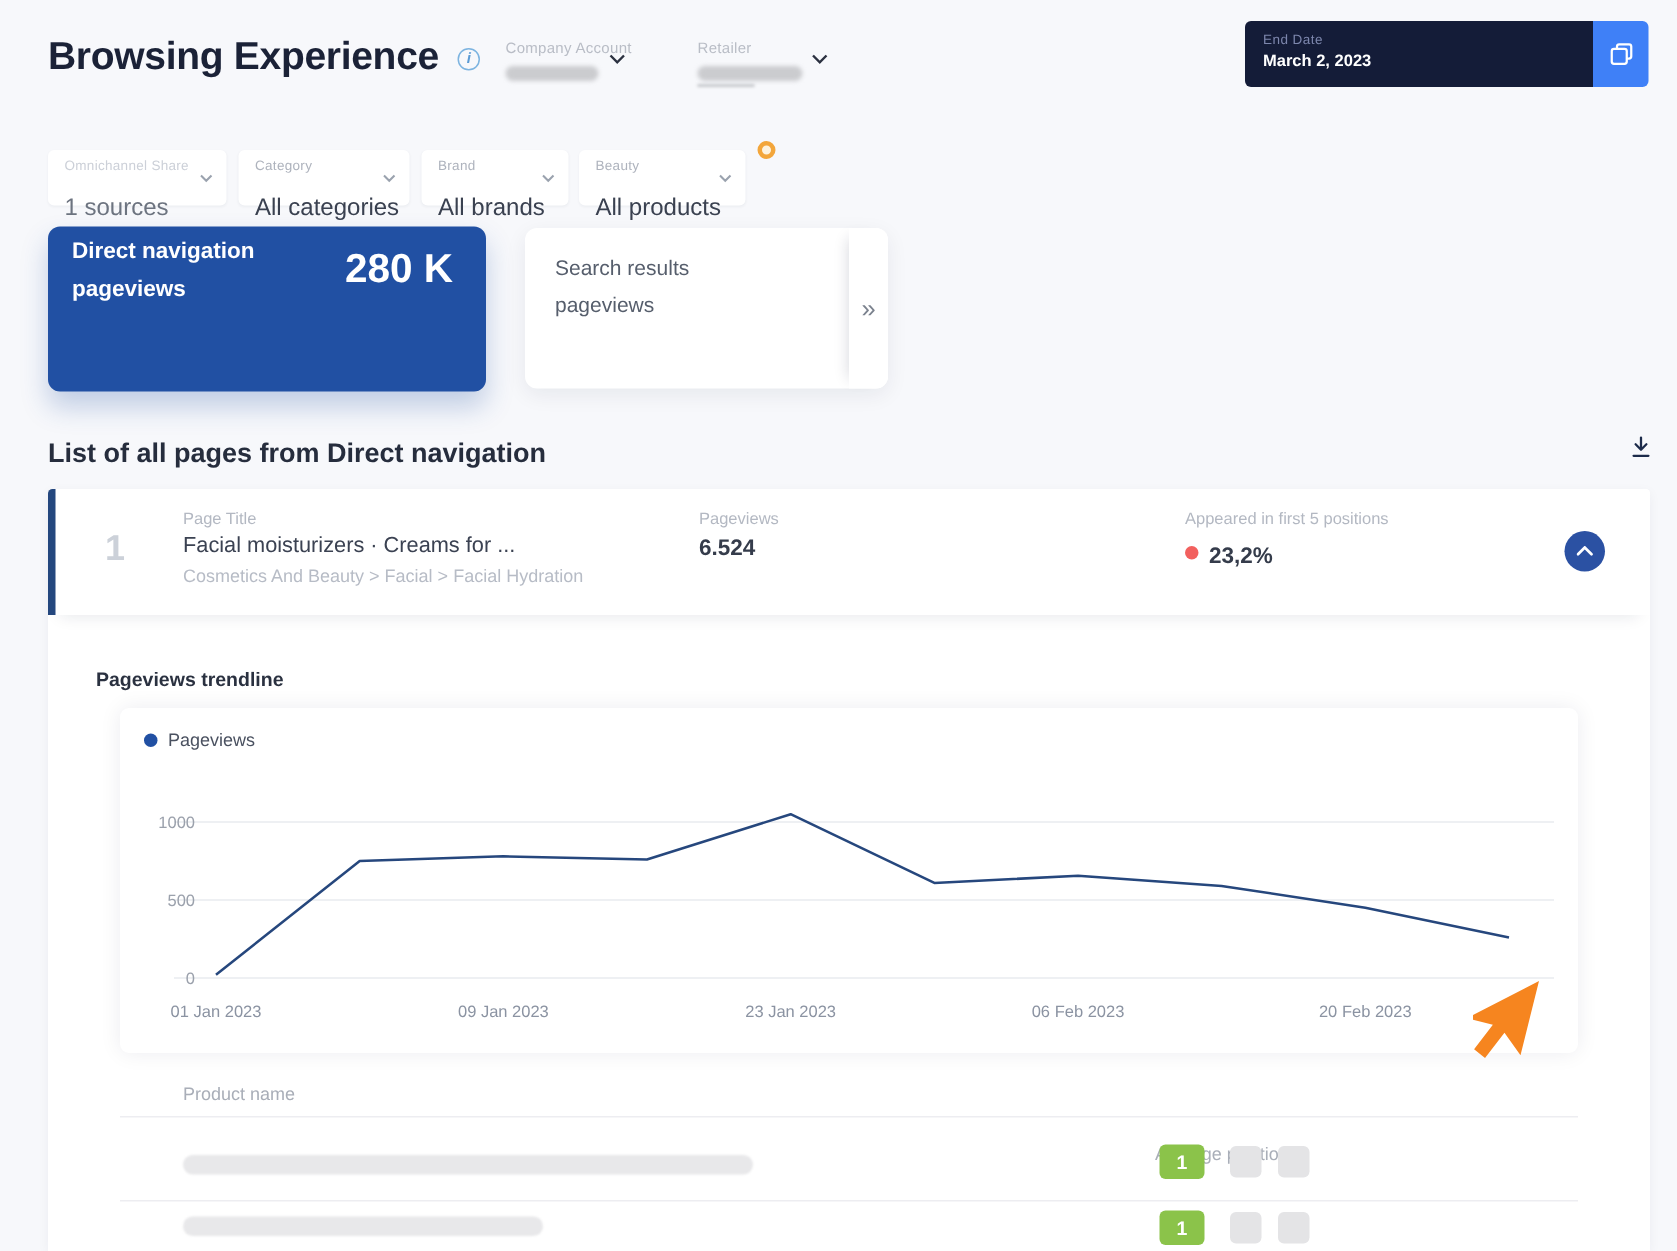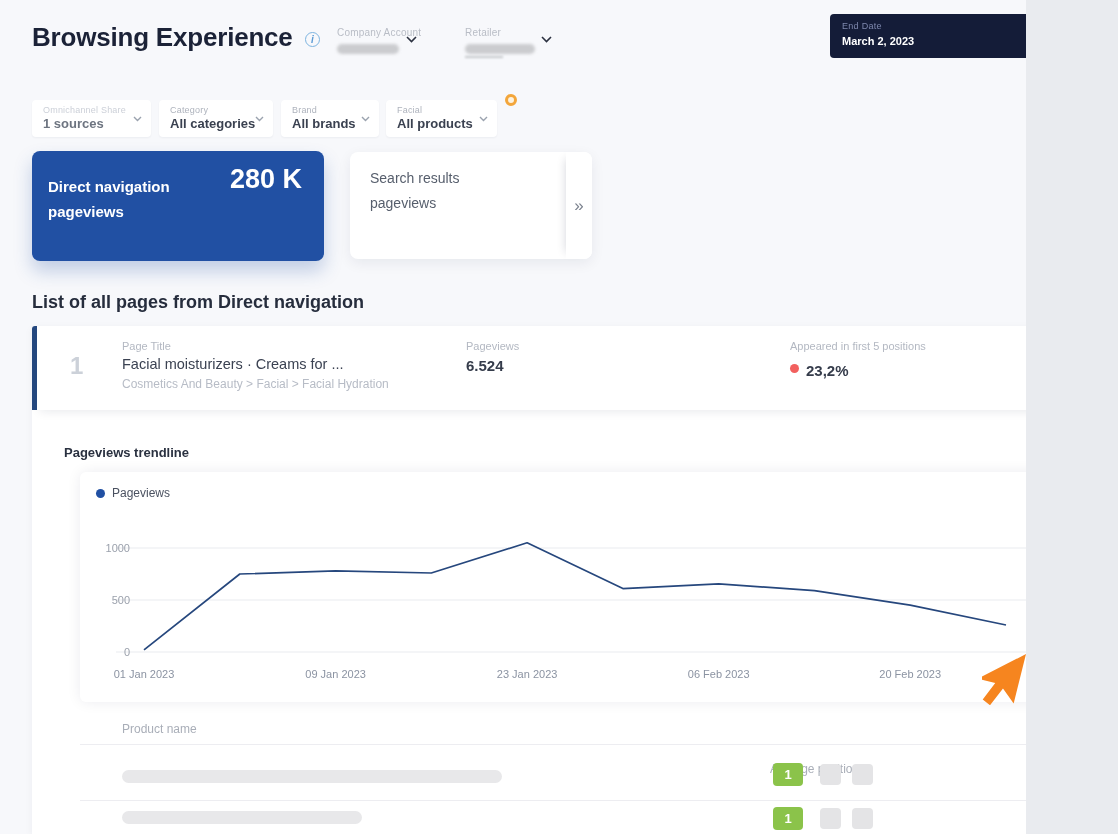--- a/index.html
+++ b/index.html
@@ -1,18 +1,18 @@
 <!DOCTYPE html>
 <html><head>
 <meta charset="utf-8">
 <style>
   * { margin:0; padding:0; box-sizing:border-box; }
   html,body { background:#e9ebef; }
   .screen {
-    position:relative; width:1026px; height:834px; overflow:hidden;
+    position:relative; width:1118px; height:834px; overflow:hidden;
     background:#f7f8fb; font-family:"Liberation Sans", sans-serif;
   }
   
   .page-title { position:absolute; left:32px; top:22px; font-size:26px; font-weight:800; color:#1b2237; letter-spacing:-0.2px; }
   .info-circle { position:absolute; left:305px; top:32px; width:15px; height:15px; border-radius:50%;
     border:1.5px solid #7db4e0; color:#5b9bd5; font-size:10px; font-style:italic; font-weight:700;
     display:flex; align-items:center; justify-content:center; cursor:pointer; }
   .hdr-dd { position:absolute; top:27px; }
   .hdr-dd .dd-label { font-size:10px; color:#b9bdc6; letter-spacing:.2px; }
   .blur-pill { height:10px; background:#cbcccf; border-radius:5px; margin-top:6px; filter:blur(1.5px); }
@@ -23,29 +23,29 @@
   .dr-col + .dr-col { border-left:1px solid #8b5cf6;margin-top:12px; }
   .dr-label { font-size:9px; color:#7d87ad; letter-spacing:.3px; }
   .dr-value { font-size:11px; font-weight:700; margin-top:4px; white-space:nowrap; }
   .dp-btn { position:absolute; left:1062px; top:14px; width:37px; height:44px; background:#3f80f7;
     border:none; border-radius:0 4px 4px 0; display:flex; align-items:center; justify-content:center; cursor:pointer; }
   
   .filter { position:absolute; top:100px; height:37px; background:#fff; border-radius:4px;
     padding:5px 26px 5px 11px; box-shadow:0 1px 2px rgba(20,30,60,.05); cursor:pointer; }
   .f-label { font-size:9px; color:#aeb3bd; letter-spacing:.2px; white-space:nowrap; }
   .filter.muted .f-label { color:#ccd0d8; }
-  .f-value { font-size:13px; font-weight:700; color:#3a4150; margin-top:1px; white-space:nowrap; }
+  .f-value { font-size:16px; font-weight:400; color:#3a4150; margin-top:15px; white-space:nowrap; }
   .filter.muted .f-value { color:#6d7480; }
   .f-chev { position:absolute; right:9px; top:16px; }
   .status-dot { position:absolute; left:505px; top:94px; width:12px; height:12px; border-radius:50%;
     border:3px solid #f3a63b; background:#fdf3e0; }
   
   .card-blue { position:absolute; left:32px; top:151px; width:292px; height:110px; background:#2150a3;
     border-radius:8px; box-shadow:0 10px 18px rgba(33,80,163,.25); cursor:pointer; }
-  .cb-label { position:absolute; left:16px; top:23px; width:130px; color:#fff; font-size:15px; font-weight:700; line-height:1.68; }
+  .cb-label { position:absolute; left:16px; top:4px; width:130px; color:#fff; font-size:15px; font-weight:700; line-height:1.68; }
   .cb-value { position:absolute; right:22px; top:13px; color:#fff; font-size:27px; font-weight:800; }
   .card-white { position:absolute; left:350px; top:152px; width:242px; height:107px; background:#fff;
     border-radius:8px; box-shadow:0 4px 14px rgba(20,30,60,.07); cursor:pointer; }
   .cw-label { position:absolute; left:20px; top:14px; width:120px; color:#565e6c; font-size:14px; line-height:1.75; }
   .expand-strip { position:absolute; right:0; top:0; width:26px; height:100%; background:#fff;
     border-radius:0 8px 8px 0; box-shadow:-7px 0 10px -7px rgba(20,30,60,.18);
     display:flex; align-items:center; justify-content:center; }
   .expand-btn { background:none; border:none; font-size:17px; color:#7b828e; cursor:pointer; line-height:1; }
   
   .sec-title { position:absolute; left:32px; top:292px; font-size:18px; font-weight:700; color:#262d3d; }
@@ -145,21 +145,21 @@
       </svg>
   </div>
   <div class="filter" style="left:281px;width:98px;">
     <div class="f-label">Brand</div>
     <div class="f-value">All brands</div>
     <svg class="f-chev" width="9" height="6" viewBox="0 0 9 6">
         <polyline points="1,1 4.5,4.5 8,1" fill="none" stroke="#9aa2ae" stroke-width="1.4"></polyline>
       </svg>
   </div>
   <div class="filter" style="left:386px;width:111px;">
-    <div class="f-label">Facial</div>
+    <div class="f-label">Beauty</div>
     <div class="f-value">All products</div>
     <svg class="f-chev" width="9" height="6" viewBox="0 0 9 6">
         <polyline points="1,1 4.5,4.5 8,1" fill="none" stroke="#9aa2ae" stroke-width="1.4"></polyline>
       </svg>
   </div>
   <span class="status-dot"></span>
 
   <div class="card-blue">
     <div class="cb-label">Direct navigation pageviews</div>
     <div class="cb-value">280 K</div>

